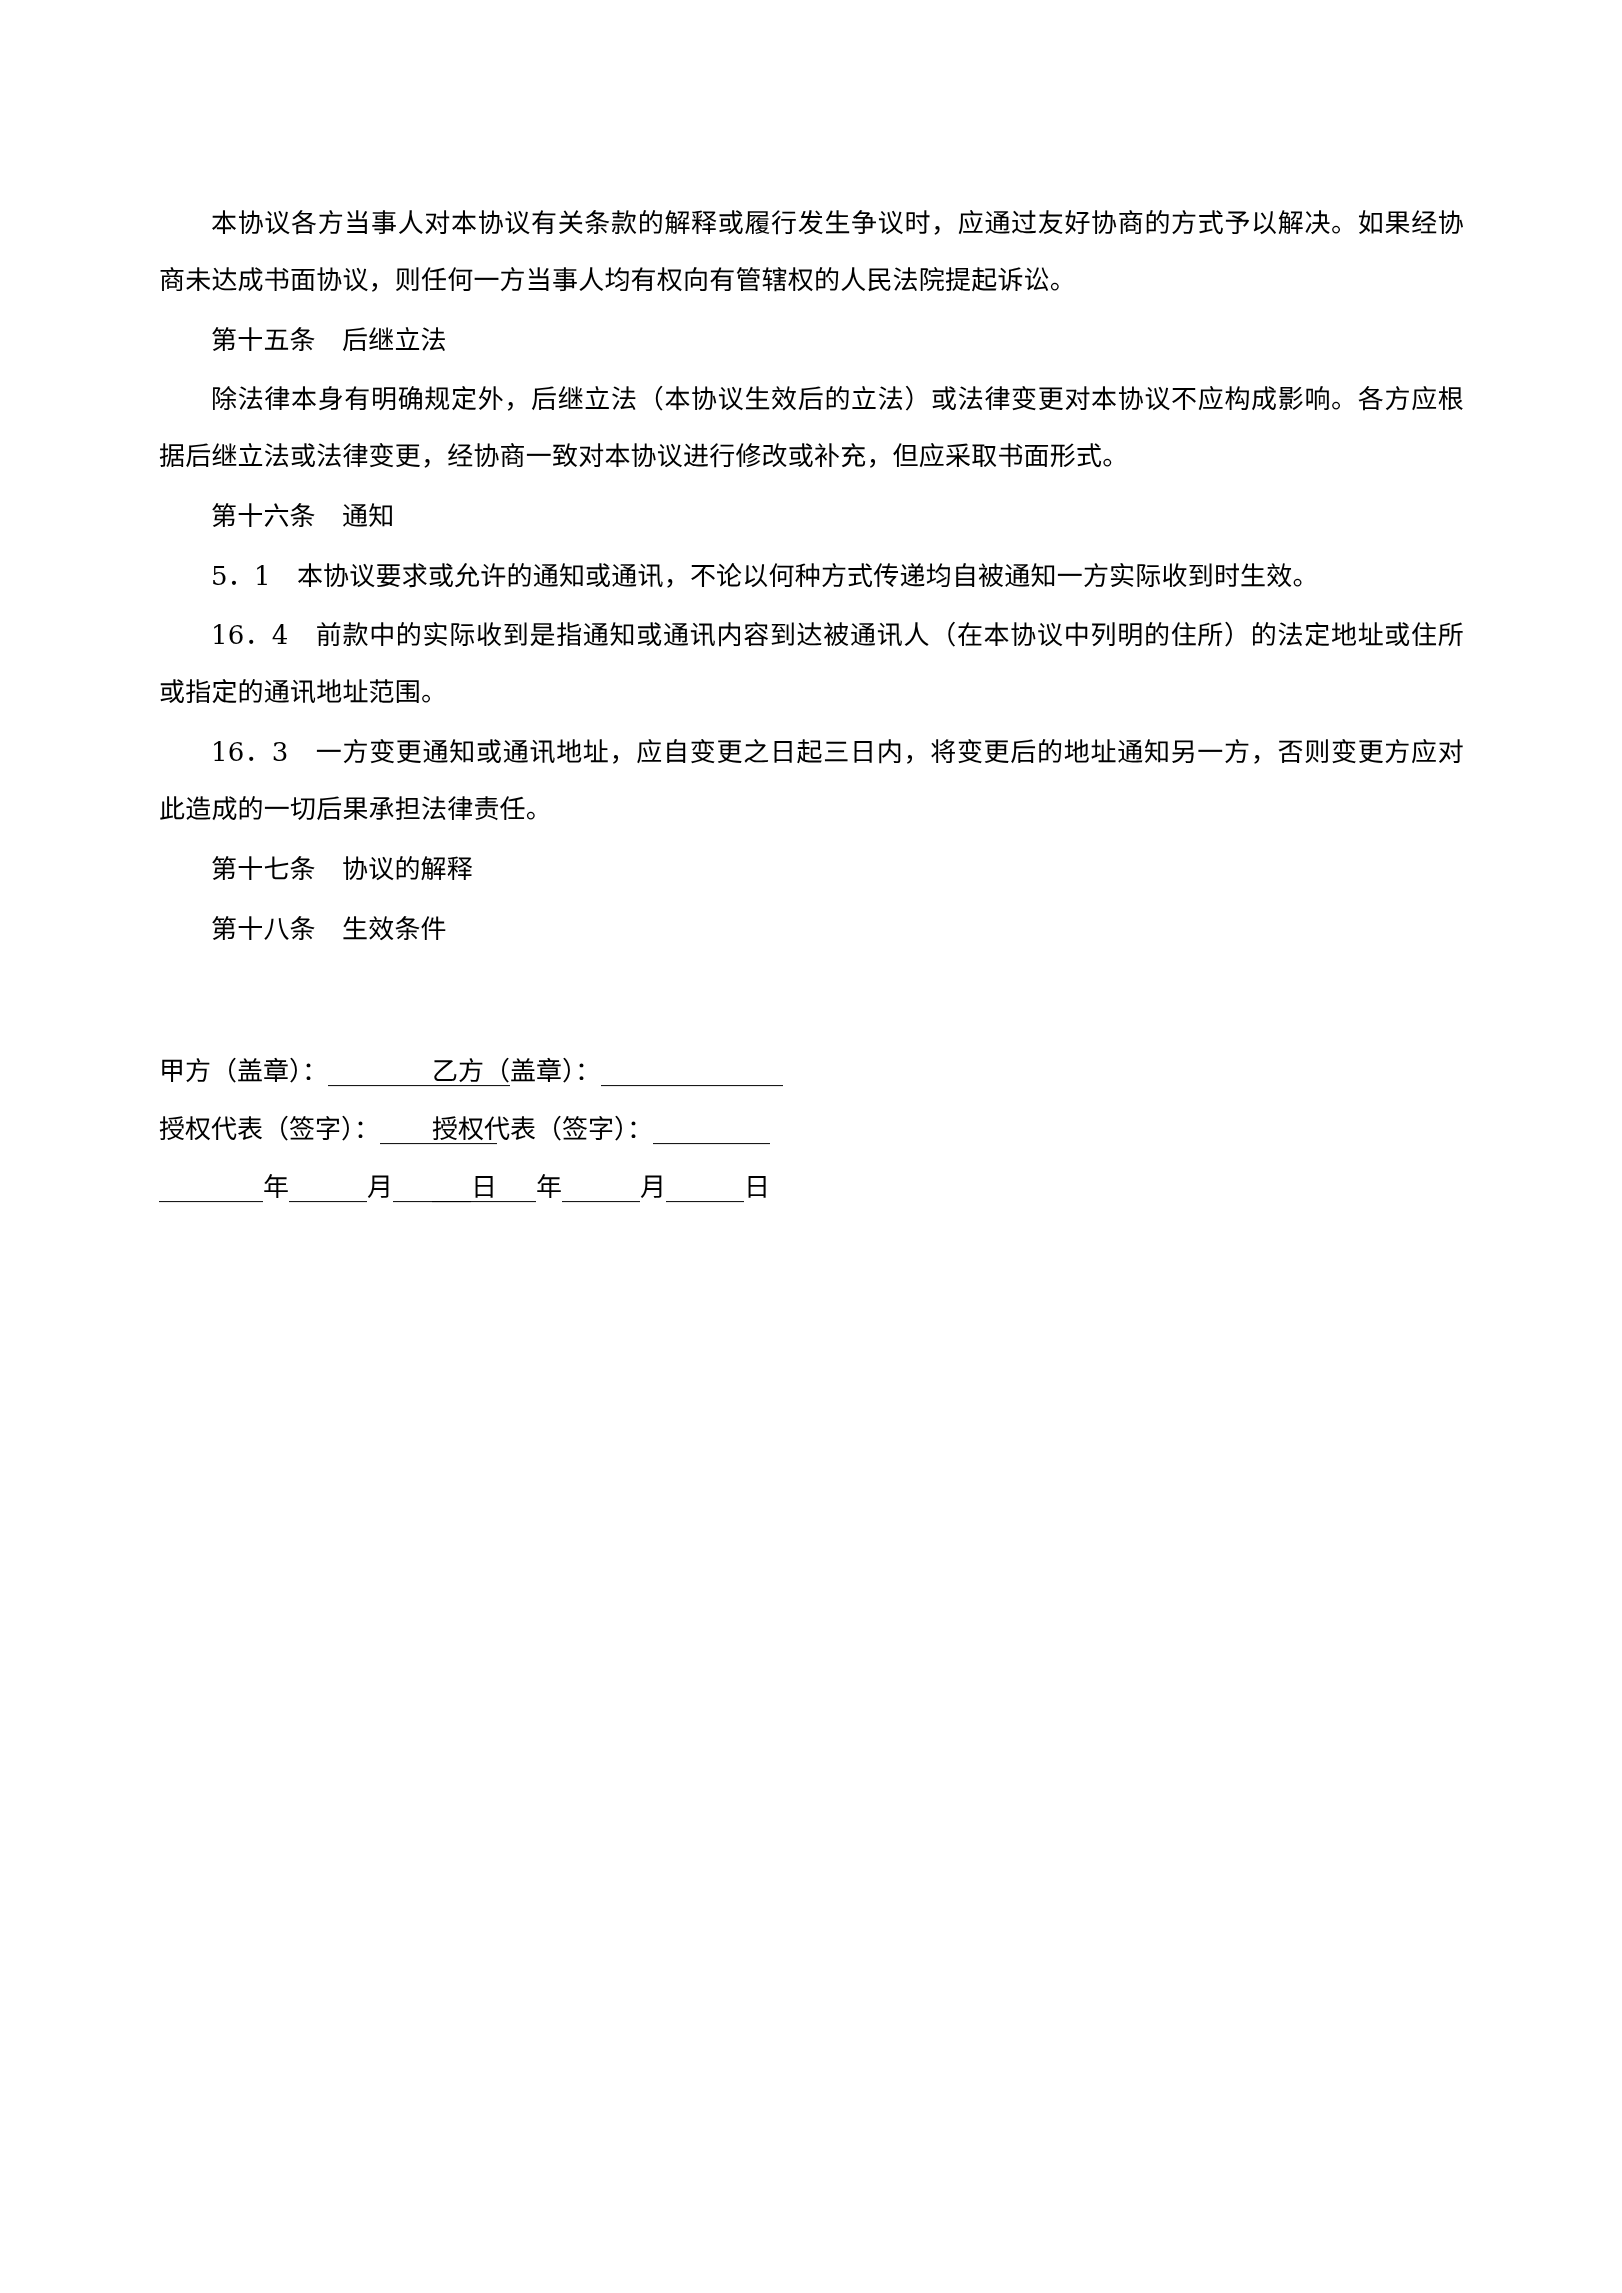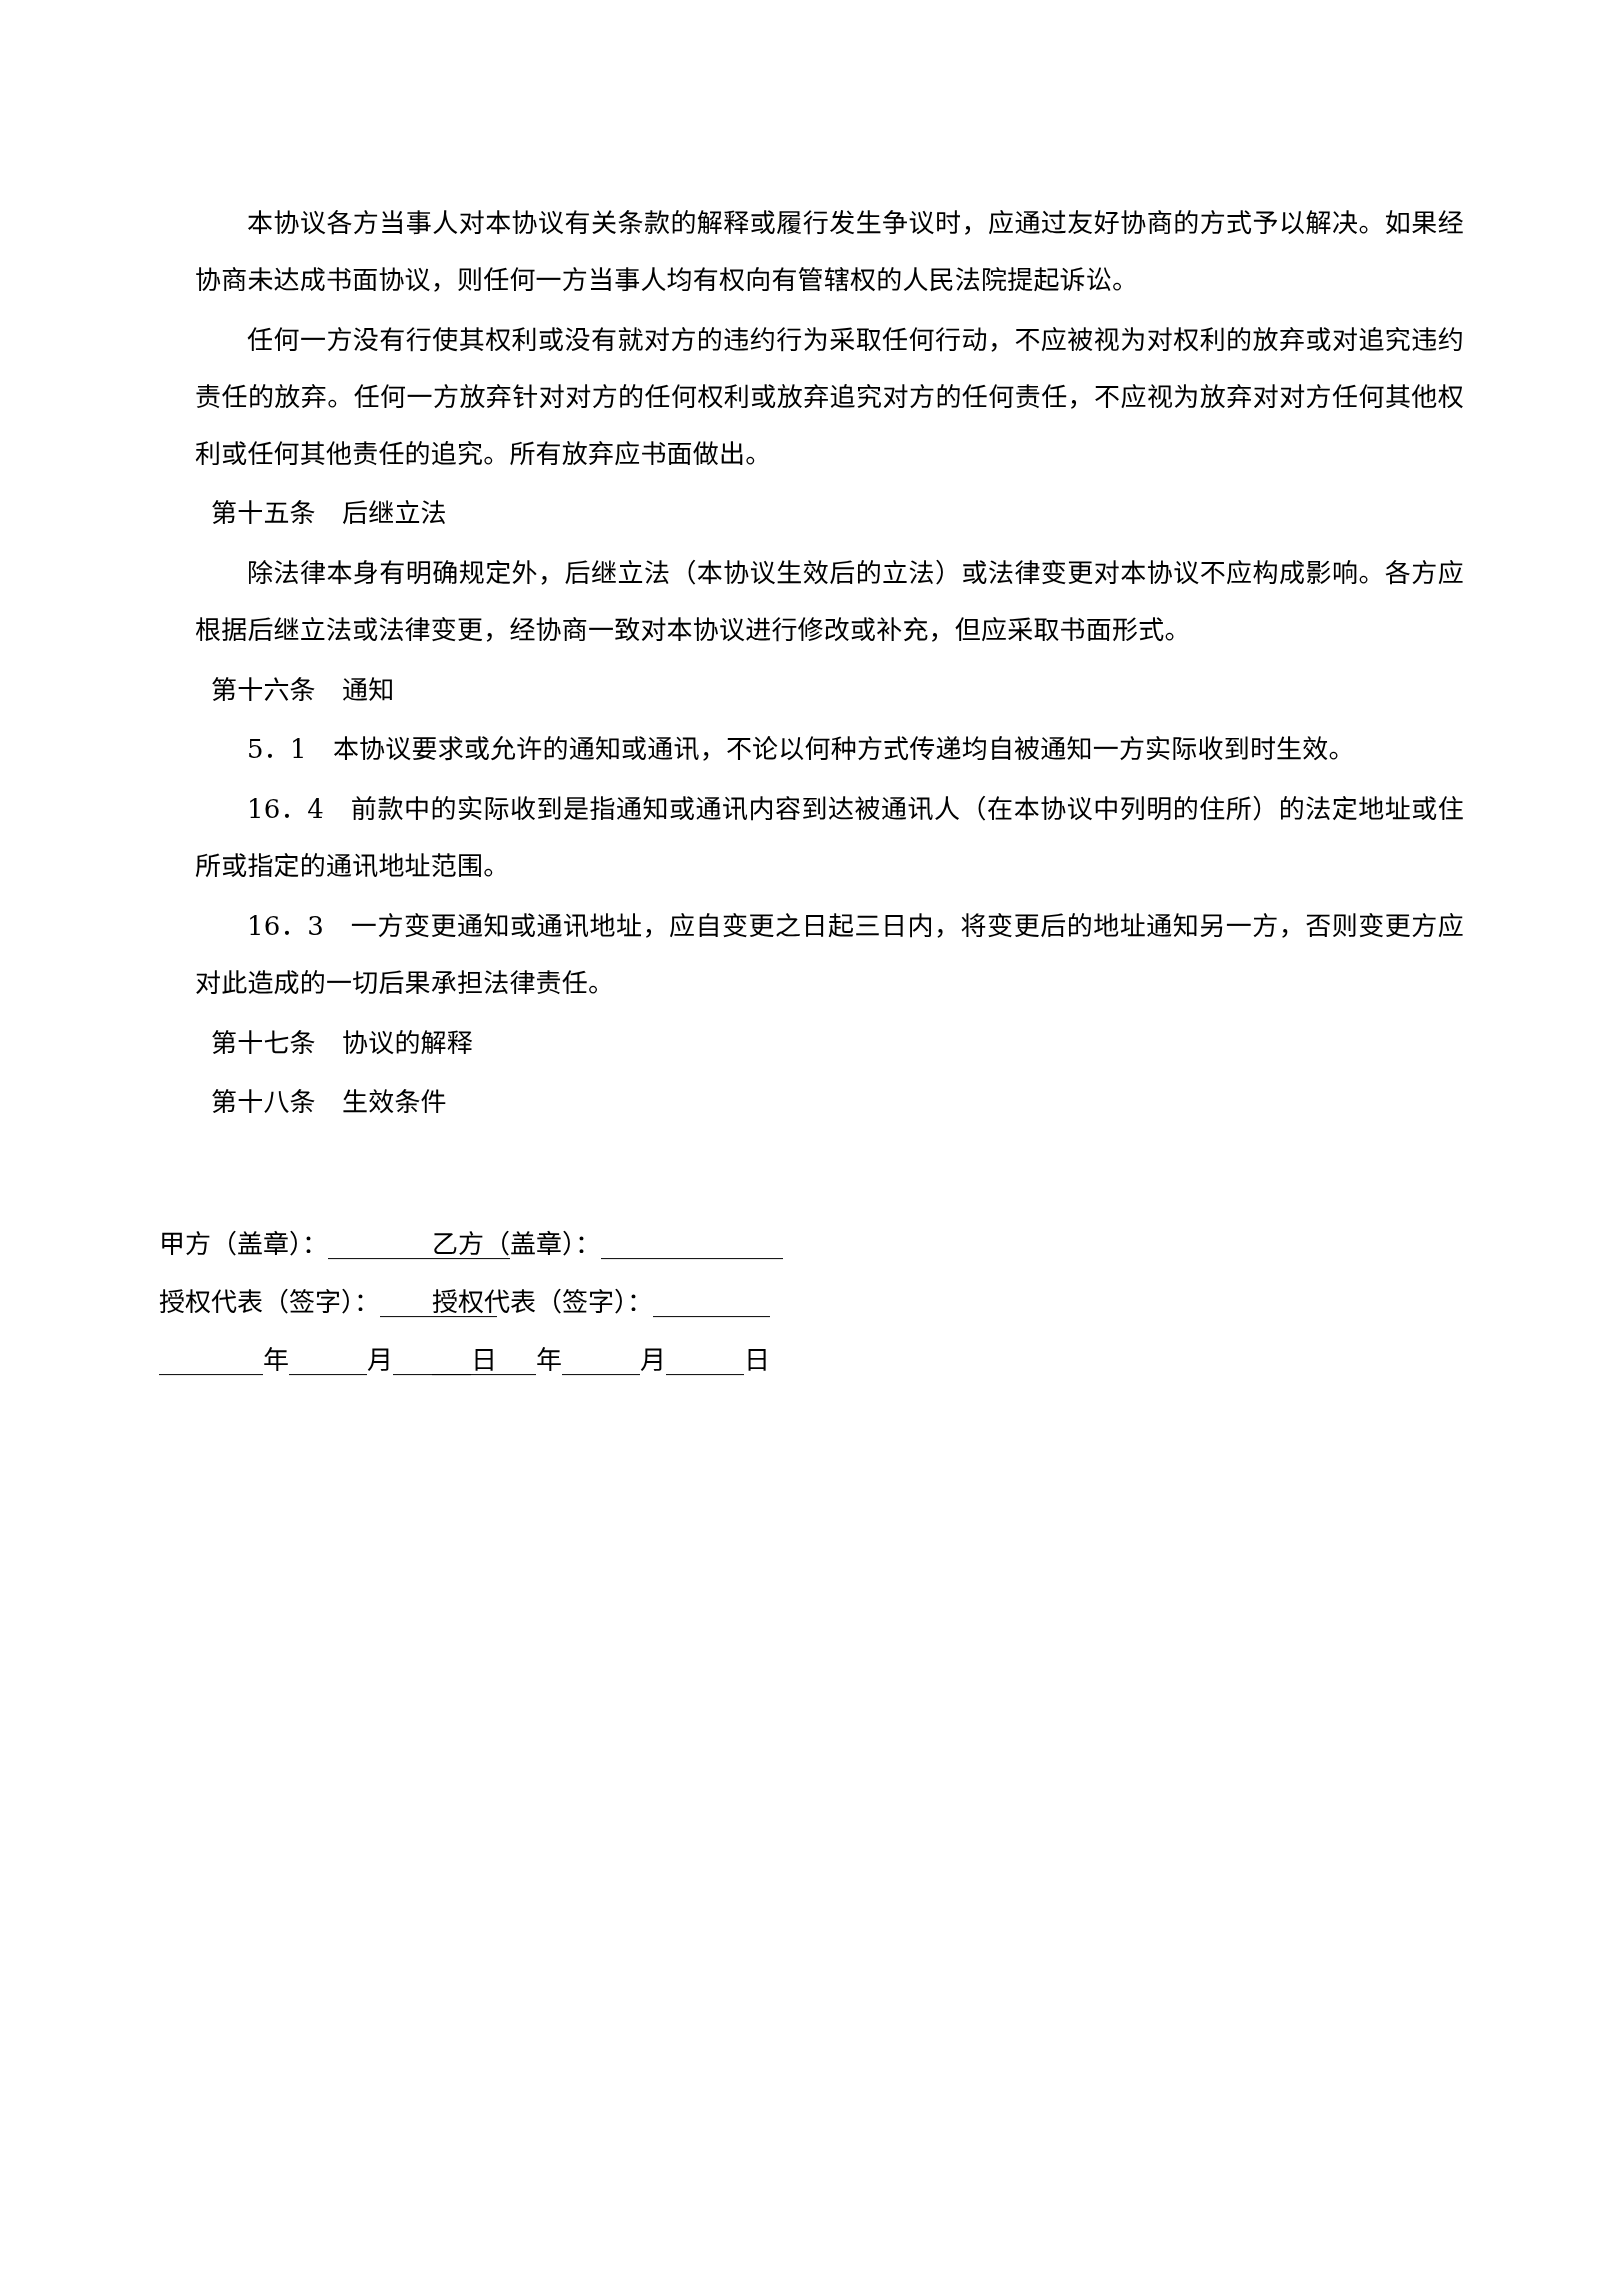--- a/index.html
+++ b/index.html
@@ -30,21 +30,20 @@
   p.para {
     margin: 0 0 2.7px 0;
     font-size: 26px;
     line-height: 57px;
     text-align: justify;
     text-justify: inter-ideograph;
     letter-spacing: 0.2px;
   }
   p.indent {
     text-indent: 52px;
-    margin-left: 36px;
   }
   p.heading {
     text-indent: 52px;
   }
   .sign-block {
     margin-top: 84px;
     font-size: 26px;
     line-height: 58px;
   }
   .sign-row {
@@ -59,21 +58,20 @@
 </style>
 </head>
 <body>
 
 <div class="page">
   <div class="doc-body">
 
     <p class="para indent">本协议各方当事人对本协议有关条款的解释或履行发生争议时，应通过友好协商的方式予以解决。如果经协商未达成书面协议，则任何一方当事人均有权向有管辖权的人民法院提起诉讼。</p>
 
 
-    <p class="para indent">任何一方没有行使其权利或没有就对方的违约行为采取任何行动，不应被视为对权利的放弃或对追究违约责任的放弃。任何一方放弃针对对方的任何权利或放弃追究对方的任何责任，不应视为放弃对对方任何其他权利或任何其他责任的追究。所有放弃应书面做出。</p>
 
     <p class="para heading">第十五条　后继立法</p>
 
     <p class="para indent">除法律本身有明确规定外，后继立法（本协议生效后的立法）或法律变更对本协议不应构成影响。各方应根据后继立法或法律变更，经协商一致对本协议进行修改或补充，但应采取书面形式。</p>
 
     <p class="para heading">第十六条　通知</p>
 
     <p class="para indent">5．1　本协议要求或允许的通知或通讯，不论以何种方式传递均自被通知一方实际收到时生效。</p>
 
     <p class="para indent">16．4　前款中的实际收到是指通知或通讯内容到达被通讯人（在本协议中列明的住所）的法定地址或住所或指定的通讯地址范围。</p>

